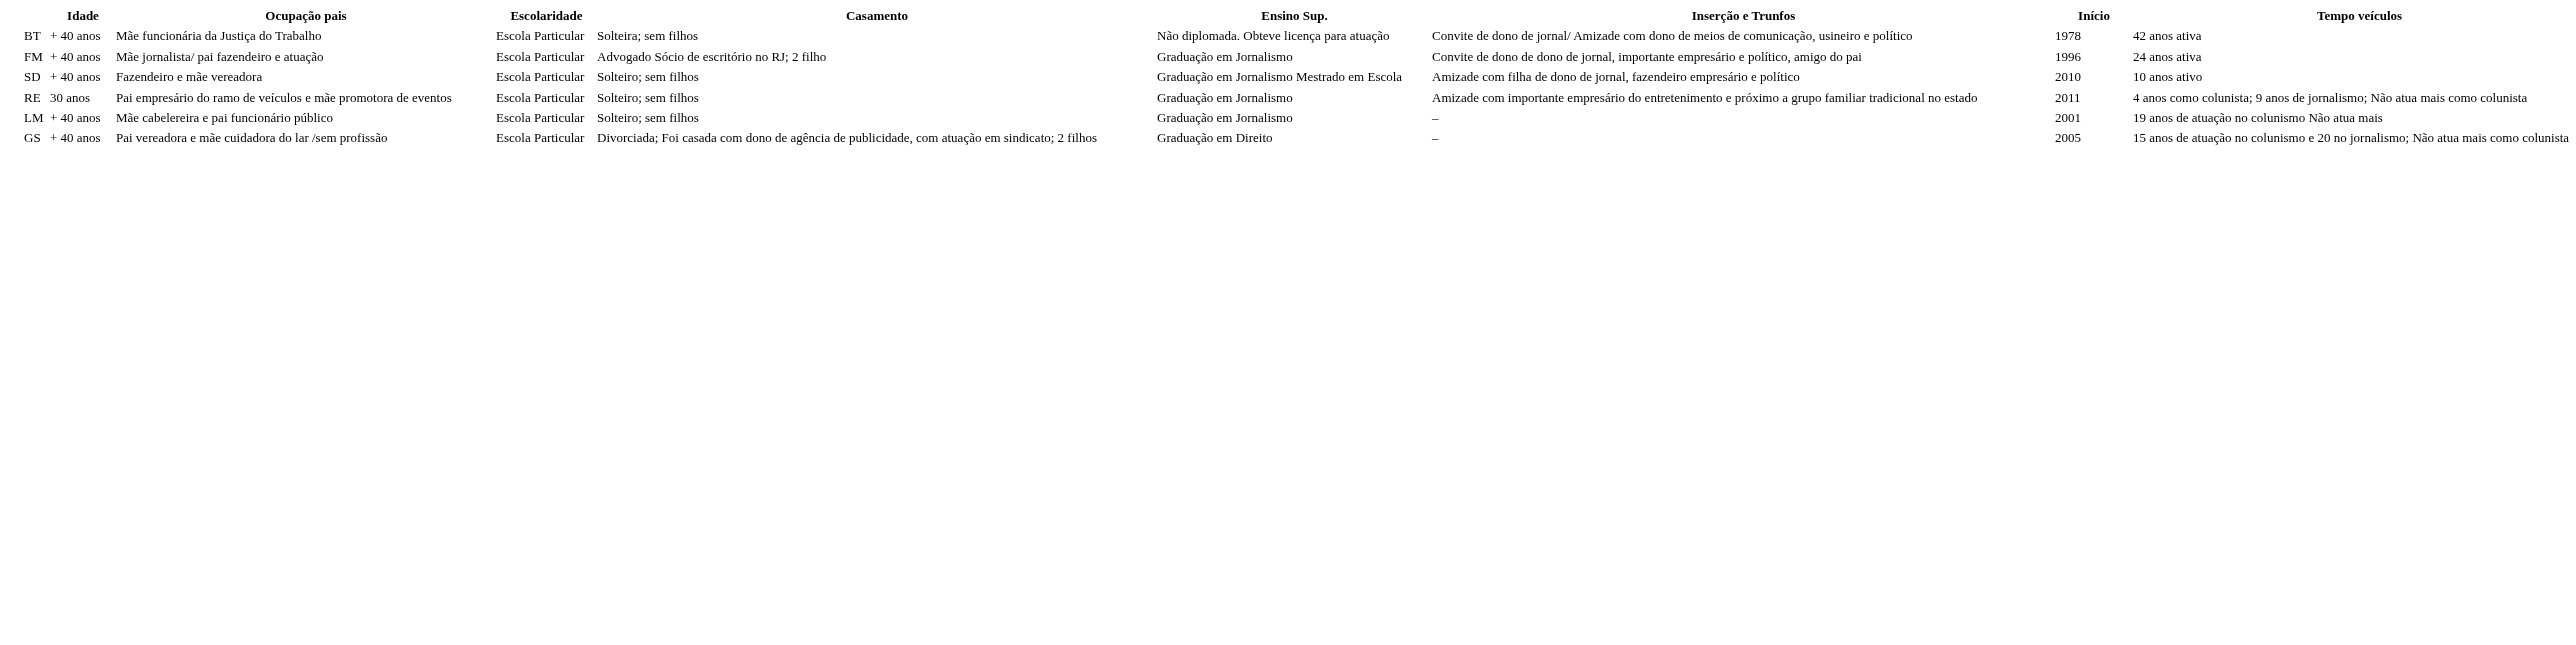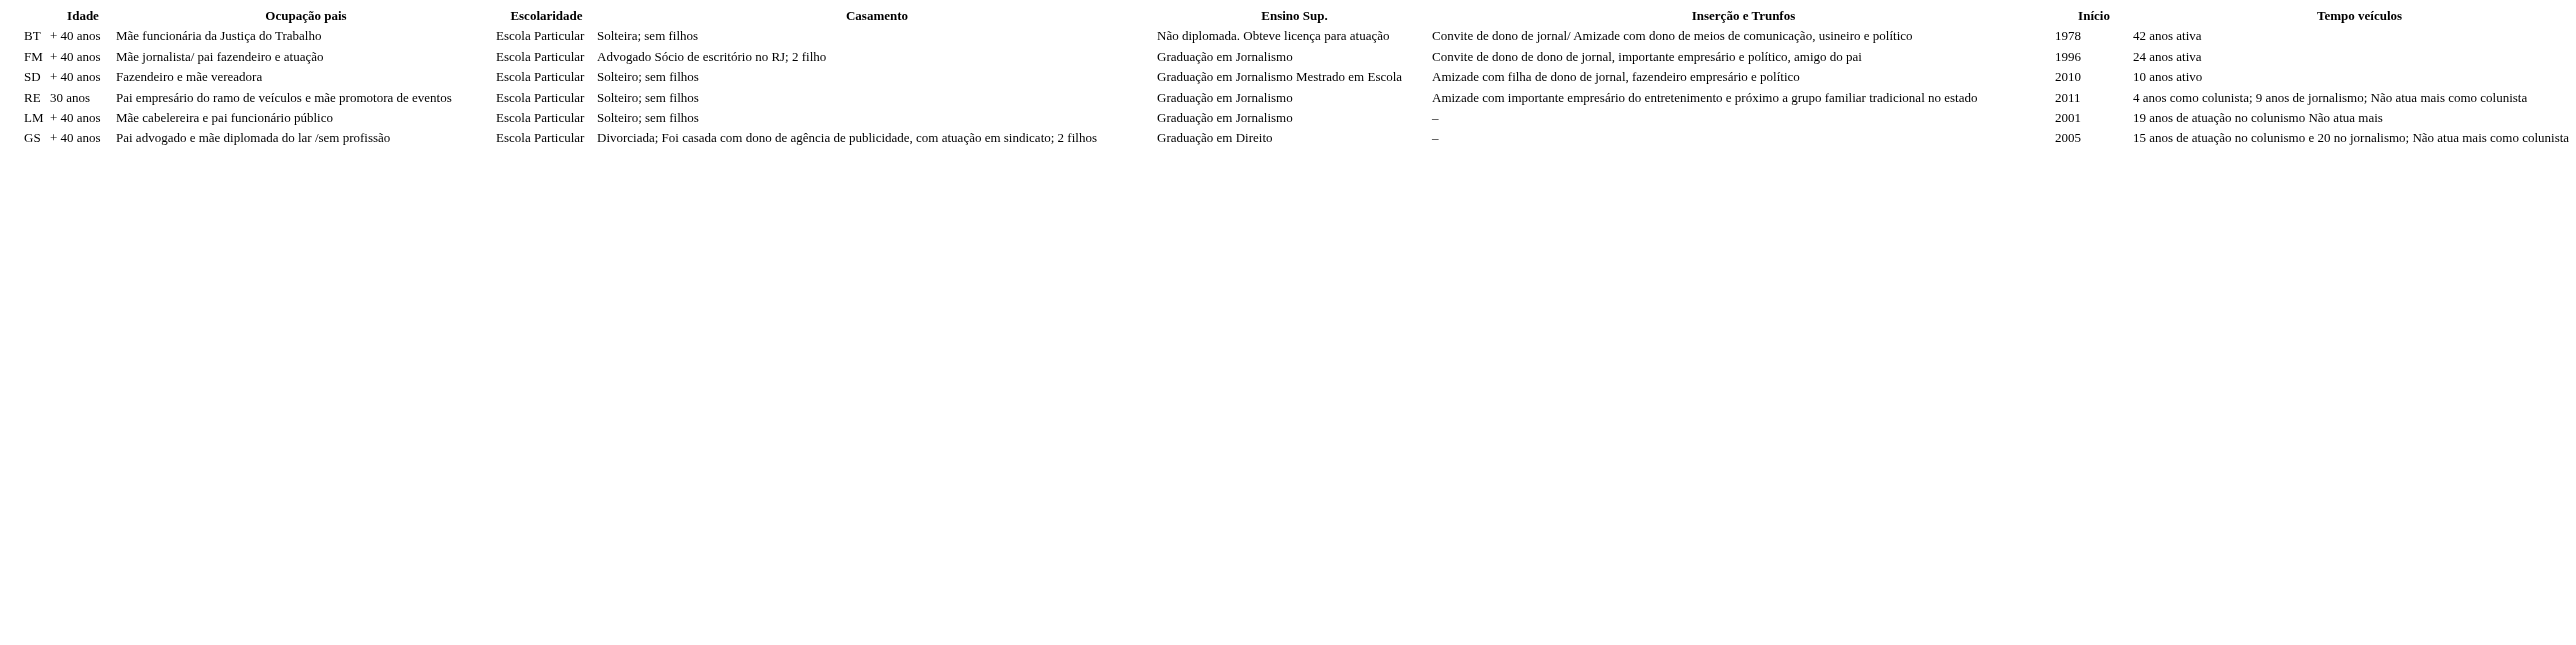--- a/index.html
+++ b/index.html
@@ -131,21 +131,21 @@
         <td>Escola Particular</td>
         <td>Solteiro; sem filhos</td>
         <td>Graduação em Jornalismo</td>
         <td>–</td>
         <td>2001</td>
         <td>19 anos de atuação no colunismo Não atua mais</td>
       </tr>
       <tr>
         <td>GS</td>
         <td>+ 40 anos</td>
-        <td>Pai advogado e mãe diplomada do lar /sem profissão</td>
+        <td>Pai vereadora e mãe cuidadora do lar /sem profissão</td>
         <td>Escola Particular</td>
         <td>Divorciada; Foi casada com dono de agência de publicidade, com atuação em sindicato; 2 filhos</td>
         <td>Graduação em Direito</td>
         <td>–</td>
         <td>2005</td>
         <td>15 anos de atuação no colunismo e 20 no jornalismo; Não atua mais como colunista</td>
       </tr>
     </tbody>
 </table>
 

